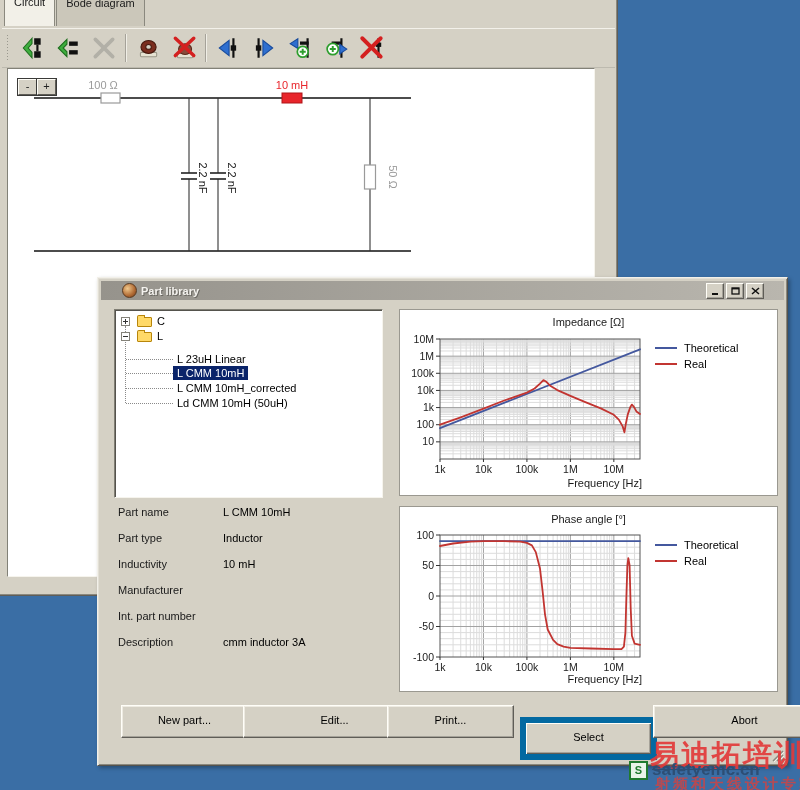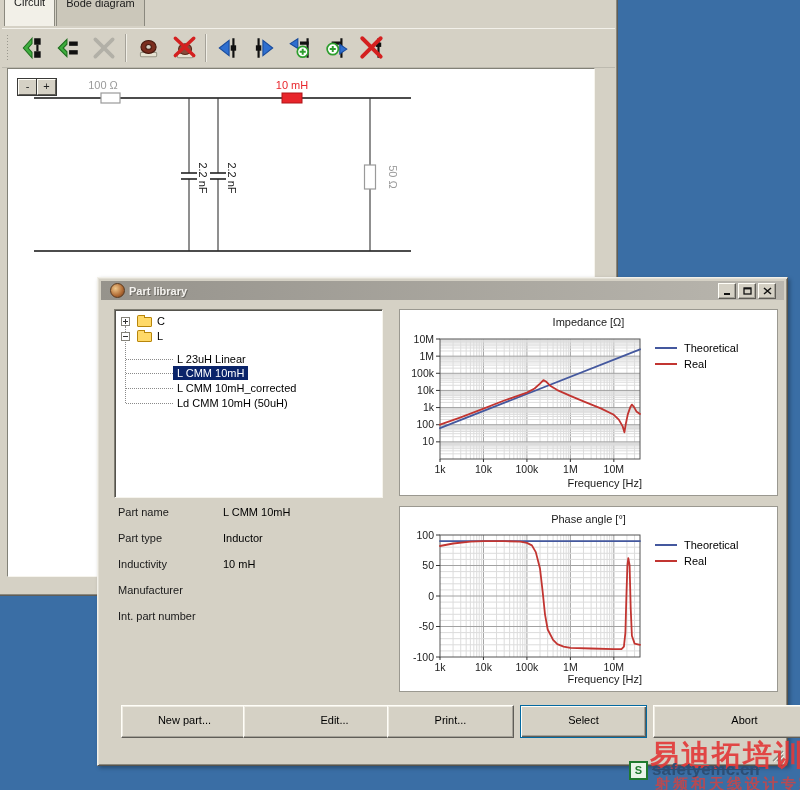--- a/index.html
+++ b/index.html
@@ -59,21 +59,21 @@
   .pl-window{
     position:absolute;left:97px;top:277px;width:689px;height:487px;
     background:#d5d1c5;
     border:1px solid;border-color:#f2f0e9 #55534d #55534d #f2f0e9;
     box-shadow:inset 1px 1px 0 #e2dfd5,inset -1px -1px 0 #8a887e,2px 2px 4px rgba(0,0,0,.3);
     z-index:10;
   }
   .pl-titlebar{
     position:absolute;left:3px;top:3px;width:683px;height:19px;
     background:linear-gradient(90deg,#96938c,#b9b6ae);
-    display:flex;align-items:center;padding:0 8px;box-sizing:border-box;
+    display:flex;align-items:center;padding:0 20px;box-sizing:border-box;
   }
   .pl-title-icon{
     width:13px;height:13px;border-radius:50%;
     background:radial-gradient(circle at 35% 35%,#f0c88c,#b06a34 60%,#6e3a1a);
     border:1px solid #5a3a20;margin:0 4px 0 1px;flex:none;
   }
   .pl-title-text{color:#f4f2ee;font-weight:bold;text-shadow:1px 1px 0 #6b6963;flex:1;}
   .win-btn{
     width:16px;height:14px;margin-left:2px;flex:none;
     background:#d5d1c5;border:1px solid;border-color:#fffef8 #5f5d57 #5f5d57 #fffef8;
@@ -128,22 +128,23 @@
   .detail-value{position:absolute;left:125px;color:#000;}
 
   .pl-btn{
     position:absolute;top:427px;width:125px;height:31px;
     background:#d5d1c5;
     border:1px solid;border-color:#fffef8 #5f5d57 #5f5d57 #fffef8;
     box-shadow:inset -1px -1px 0 #a5a299,inset 1px 1px 0 #eeebe2;
     text-align:center;line-height:29px;color:#000;cursor:default;
   }
   .pl-btn.default{
-    border:1px solid #0369a1;
+    border:6px solid #0369a1;
     box-shadow:inset 1px 1px 0 #fffef8,inset -1px -1px 0 #5f5d57,inset -2px -2px 0 #a5a299;
+    margin-top:12px;
   }
   .resize-grip{position:absolute;right:3px;bottom:3px;width:13px;height:13px;}
 
   
   .watermark{position:absolute;z-index:50;pointer-events:none;white-space:nowrap;}
   .wm-line1{left:650px;top:736px;font-size:29px;font-weight:bold;letter-spacing:2px;color:rgba(226,58,58,0.92);}
   .wm-line2{left:629px;top:760px;display:flex;align-items:center;}
   .wm-logo{
     width:15px;height:15px;border:2px solid #1f7a2e;background:#e9f4e9;
     color:#1f7a2e;font-weight:bold;font-size:11px;text-align:center;line-height:15px;flex:none;
@@ -586,20 +587,24 @@
     <span class="detail-value">10 mH</span>
   </div>
   <div class="detail-row" style="top:306px;">
     <span class="detail-label">Manufacturer</span>
     <span class="detail-value"></span>
   </div>
   <div class="detail-row" style="top:332px;">
     <span class="detail-label">Int. part number</span>
     <span class="detail-value"></span>
   </div>
+  <div class="detail-row" style="top:358px;">
+    <span class="detail-label">Description</span>
+    <span class="detail-value">cmm inductor 3A</span>
+  </div>
 
   <div class="pl-btn" style="left:23px;">New part...</div>
   <div class="pl-btn" style="left:145px;padding-left:28px;">Edit...</div>
   <div class="pl-btn" style="left:289px;">Print...</div>
   <div class="pl-btn default" style="left:422px;">Select</div>
   <div class="pl-btn" style="left:555px;padding-left:28px;">Abort</div>
 
   <svg class="resize-grip" viewBox="0 0 13 13">
     <path d="M12 2 L2 12 M12 6 L6 12 M12 10 L10 12" stroke="#8a887e" stroke-width="1.4"></path>
     <path d="M13 3 L3 13 M13 7 L7 13 M13 11 L11 13" stroke="#f2f0e9" stroke-width="1"></path>

